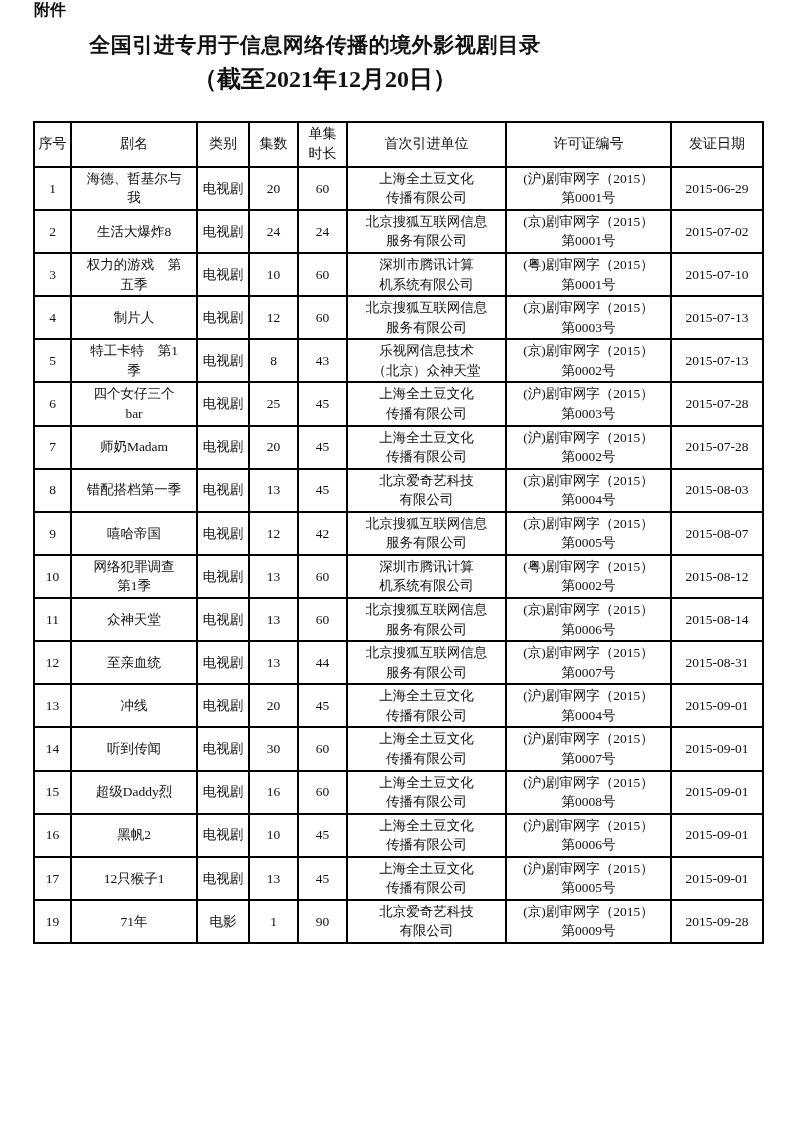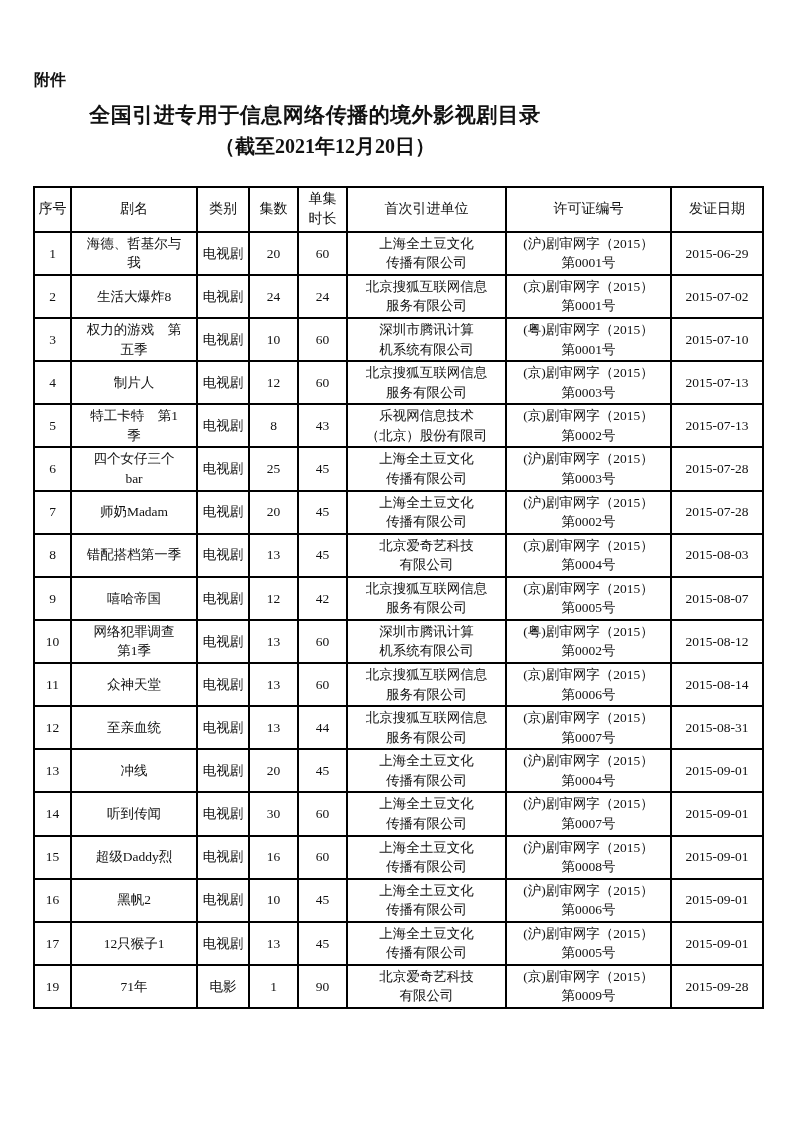--- a/index.html
+++ b/index.html
@@ -10,39 +10,38 @@
   body {
     width: 800px;
     height: 1131px;
     font-family: "Liberation Serif", "DejaVu Serif", serif;
     color: #111111;
   }
   .doc {
     position: relative;
     width: 646px;
     height: 1131px;
-    padding-top: 70px;
     box-sizing: border-box;
   }
   .attachment {
     margin-left: 34px;
     font-size: 16px;
     font-weight: bold;
     line-height: 1.2;
   }
   .title {
     text-align: center;
     font-size: 21px;
     font-weight: bold;
     margin: 12px 16px 0 0;
     letter-spacing: 0.5px;
   }
   .subtitle {
     text-align: center;
-    font-size: 20px;
+    font-size: 24px;
     font-weight: bold;
     margin: 4px 0 0 4px;
   }
   table.catalog {
     border-collapse: collapse;
     table-layout: fixed;
     width: 729px;
     margin: 26px 0 0 33px;
   }
   table.catalog th,
@@ -147,21 +146,21 @@
           <td>2015-07-13</td>
         </tr>
         <tr>
           <td>5</td>
           <td>特工卡特　第1
 季</td>
           <td>电视剧</td>
           <td>8</td>
           <td>43</td>
           <td>乐视网信息技术
-（北京）股份有限司</td>
+（北京）众神天堂</td>
           <td>(京)剧审网字（2015）
 第0002号</td>
           <td>2015-07-13</td>
         </tr>
         <tr>
           <td>6</td>
           <td>四个女仔三个
 bar</td>
           <td>电视剧</td>
           <td>25</td>

